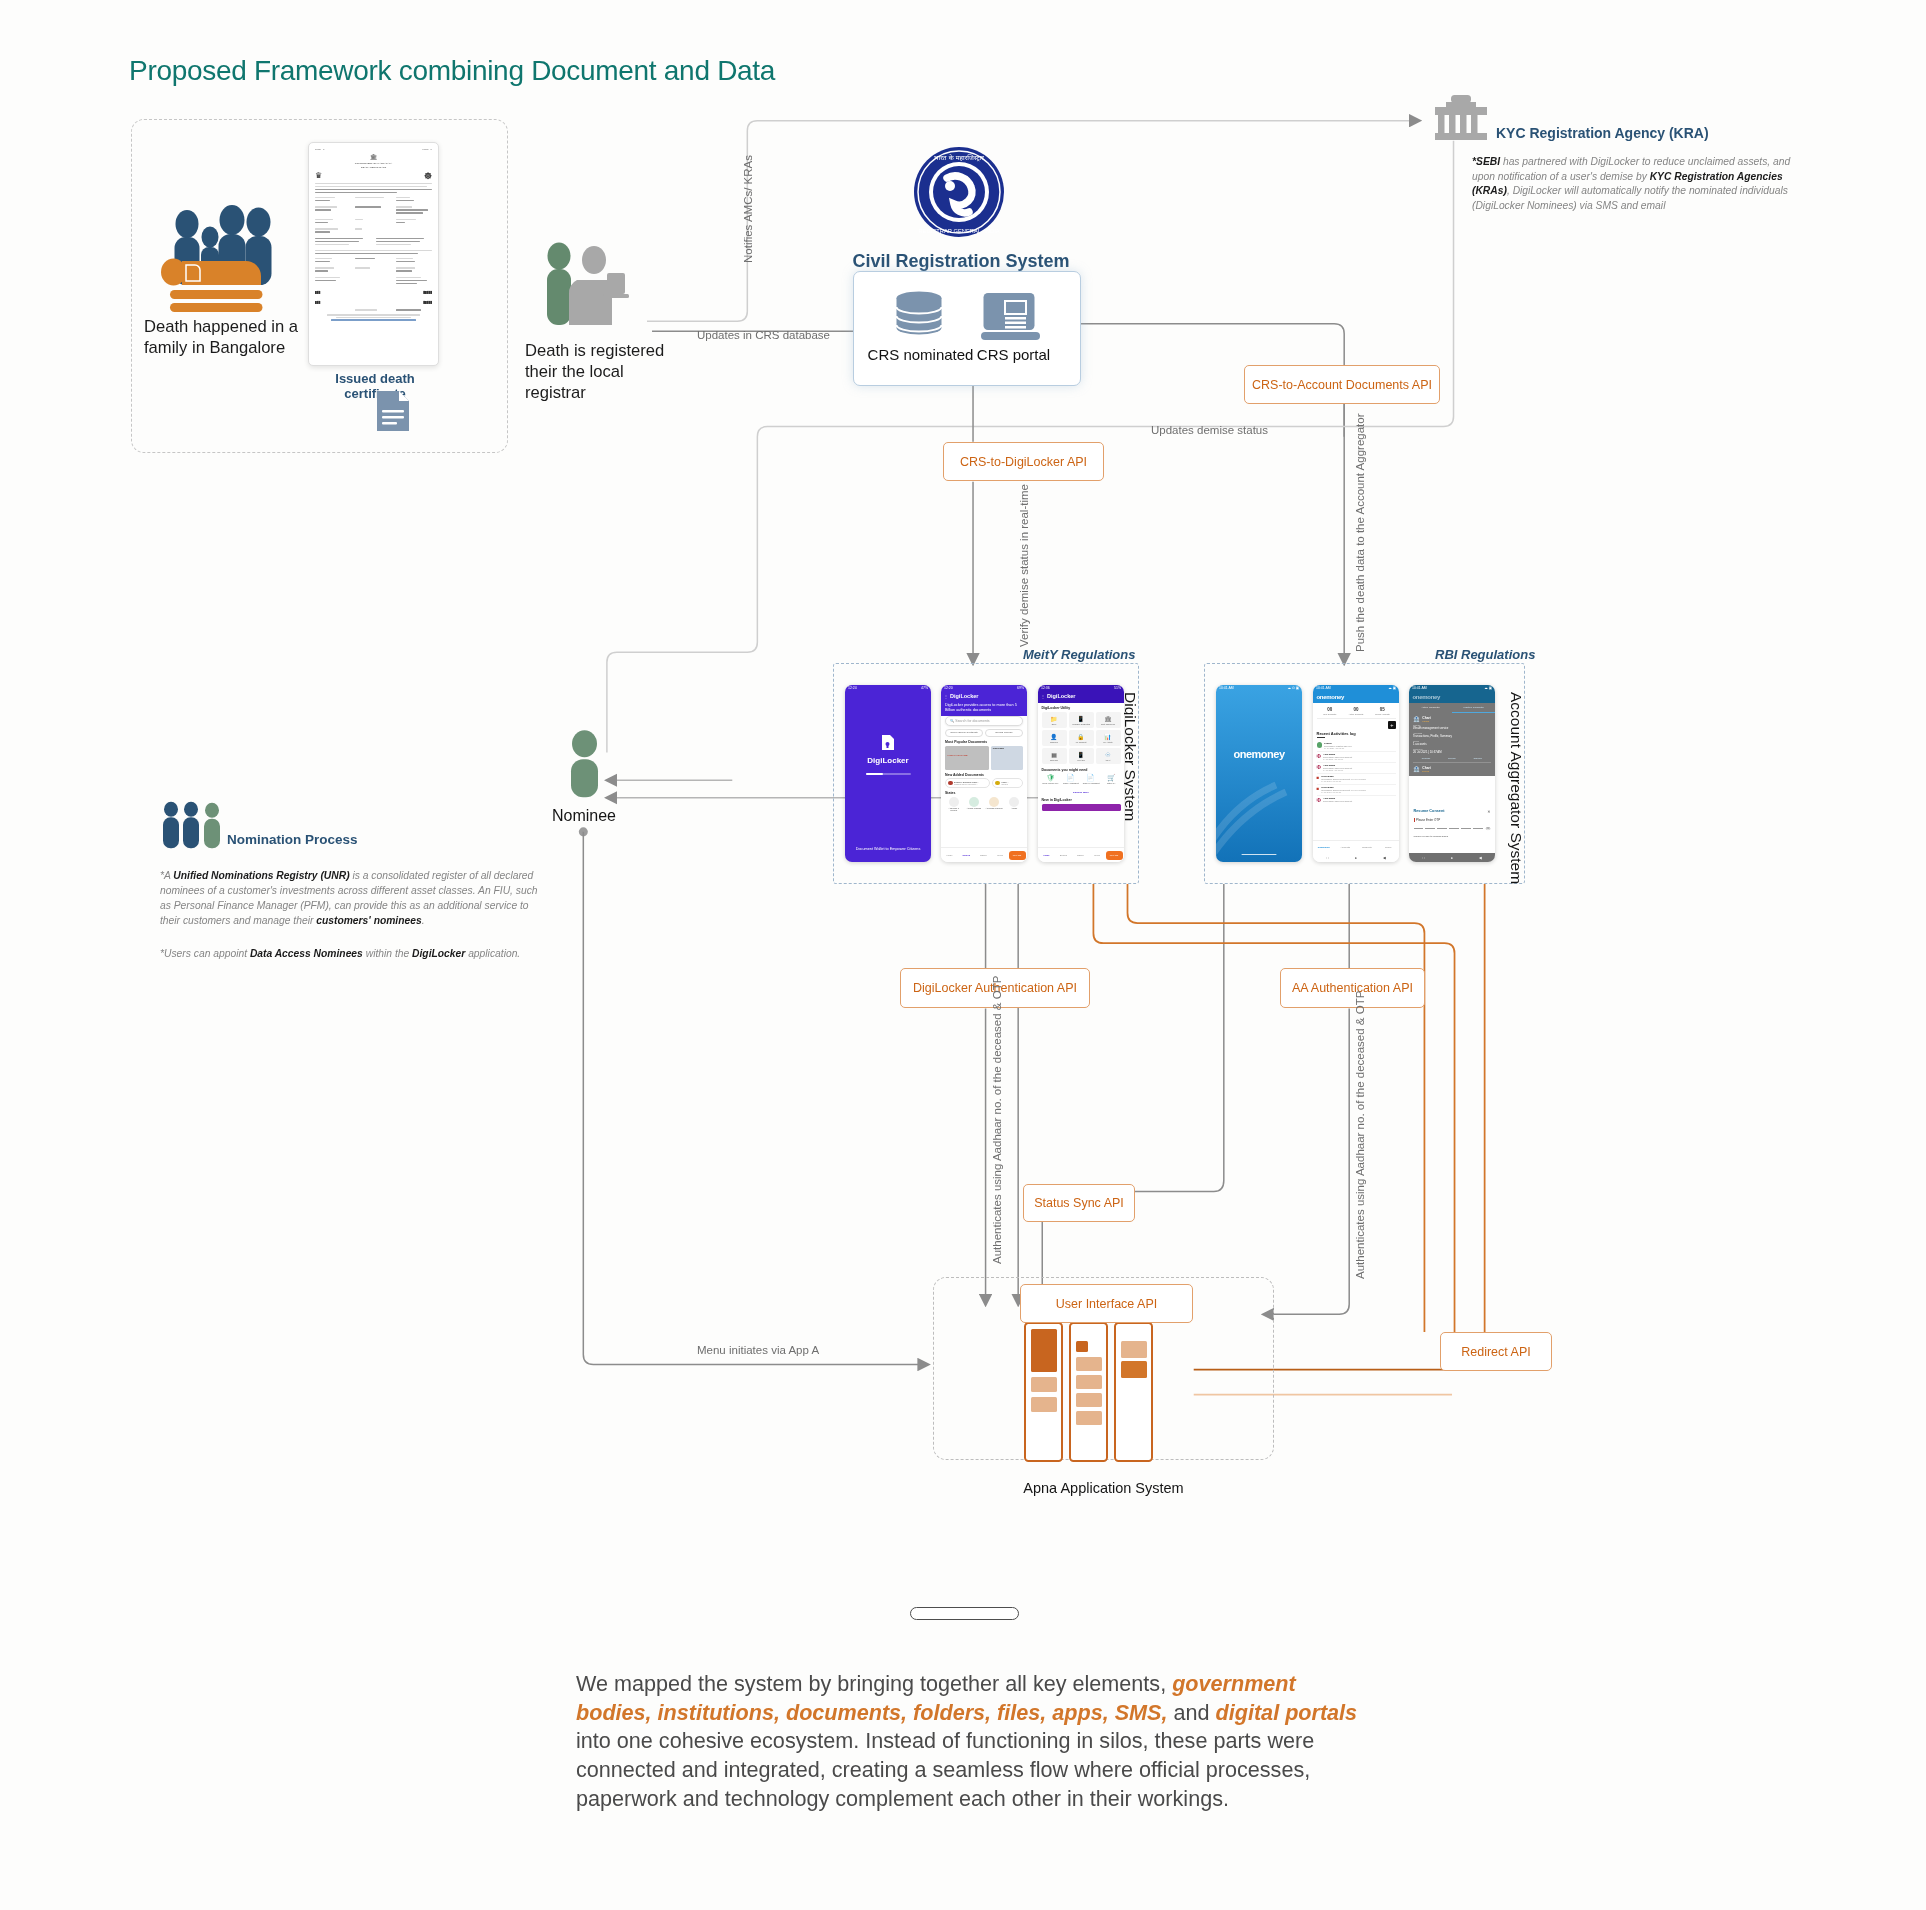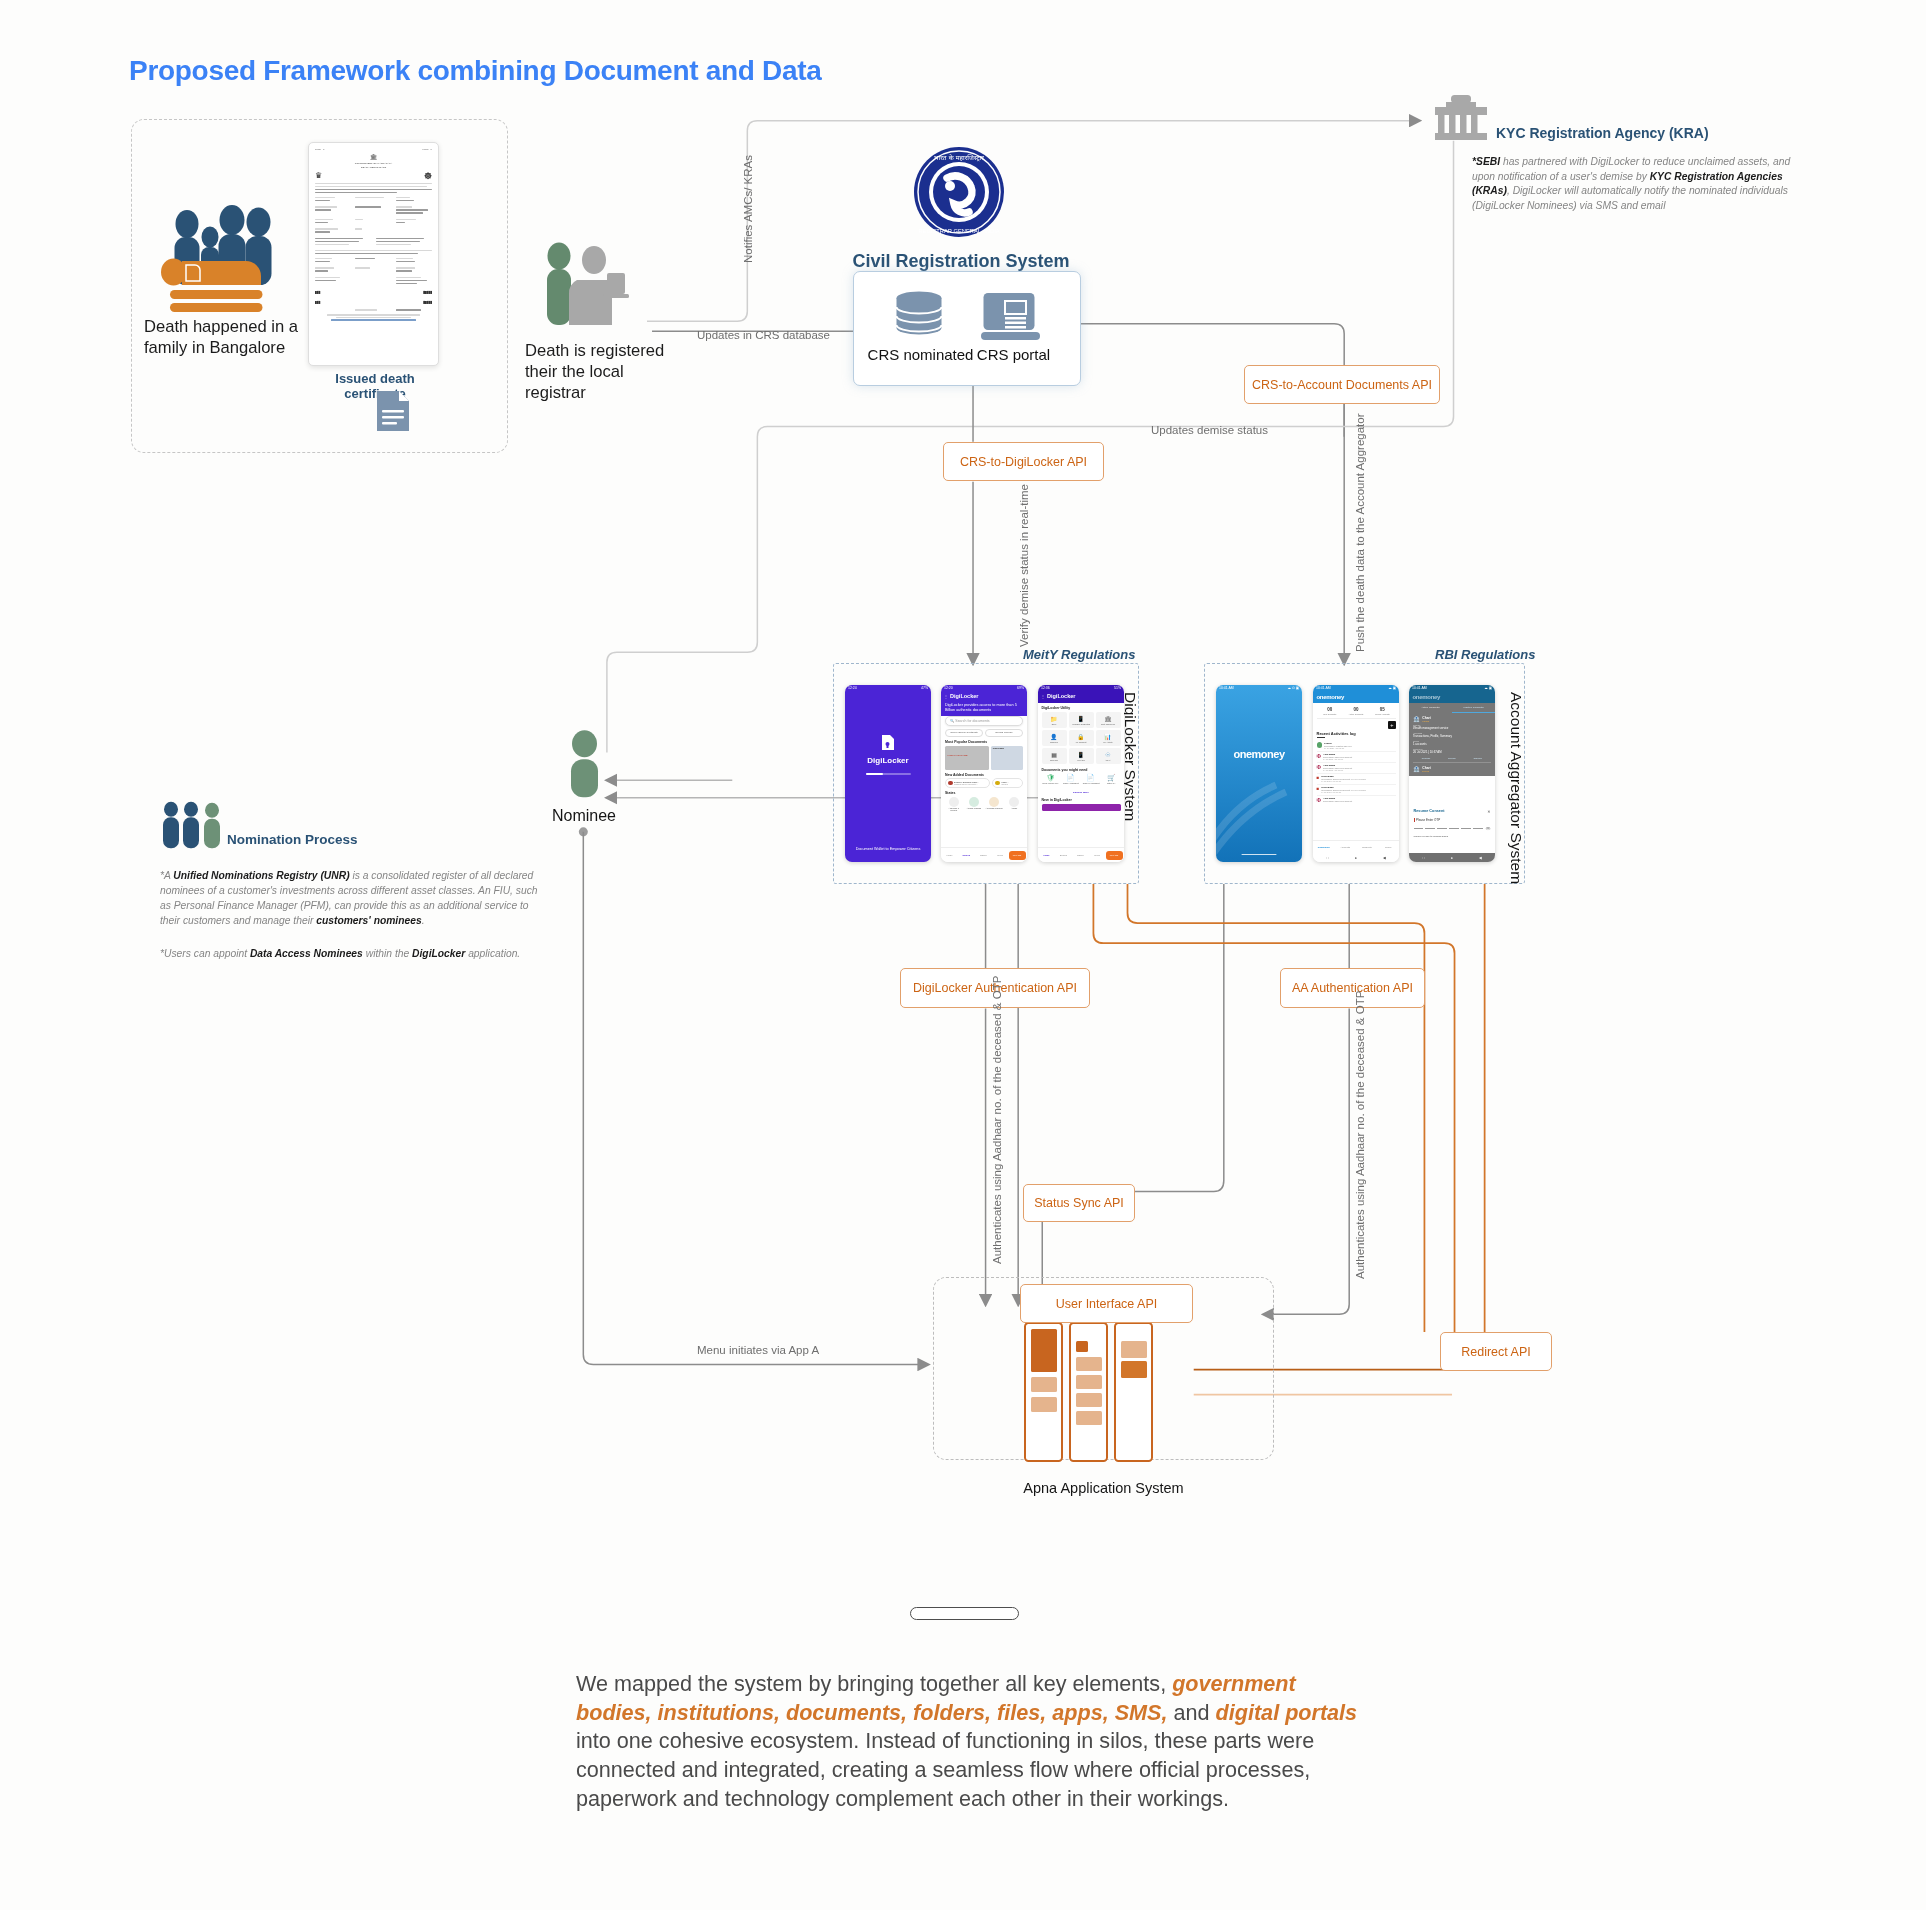--- a/index.html
+++ b/index.html
@@ -9,21 +9,21 @@
     font-family:"Liberation Sans", sans-serif;
     color:#3d3d3d;
     overflow:hidden;
   }
   #canvas { position:absolute; inset:0; }
   .abs { position:absolute; }
 
   
   #page-title {
     left:129px; top:55px;
-    font-size:28px; font-weight:bold; color:#3b82f6;
+    font-size:28px; font-weight:normal; color:#0f766e;
     letter-spacing:-0.3px;
   }
 
   
   .dashed-box {
     border:1.5px dashed #c6c6c6; border-radius:13px;
   }
   .dashed-box-blue { border:1.5px dashed #9fb6cc; border-radius:3px; }
   .dotted-box { border:1.5px dashed #bdbdbd; border-radius:13px; }
 

